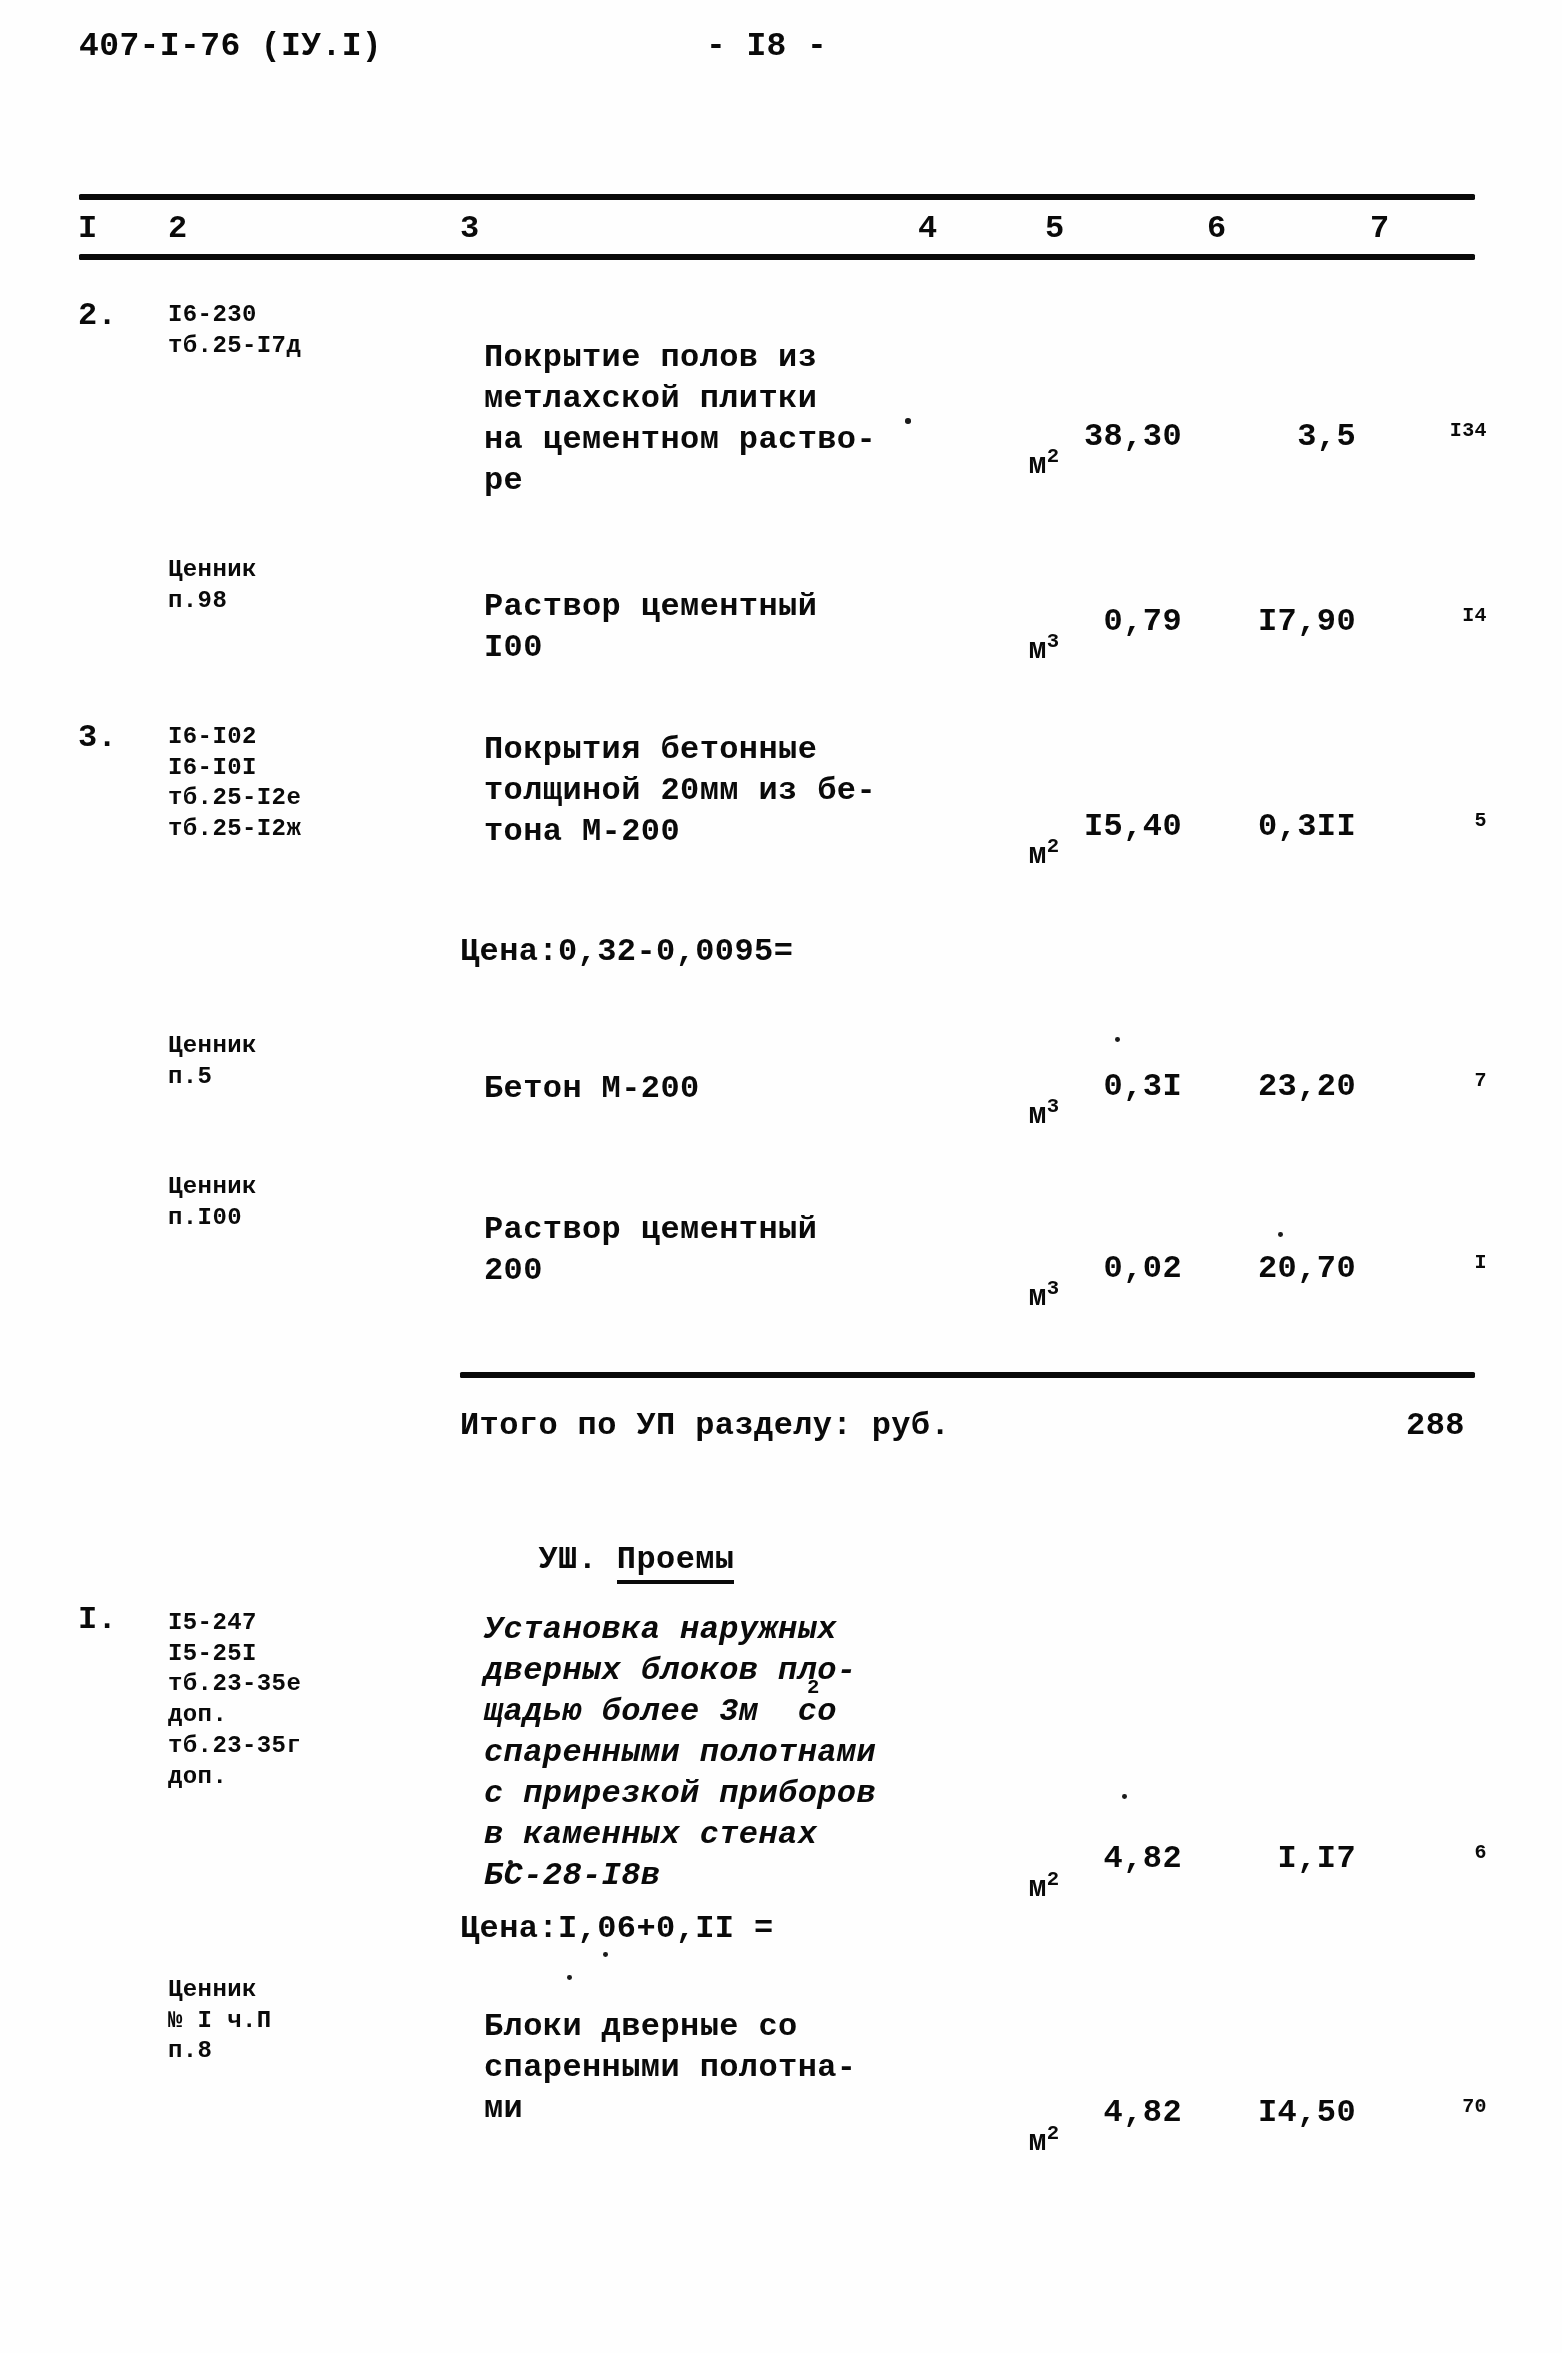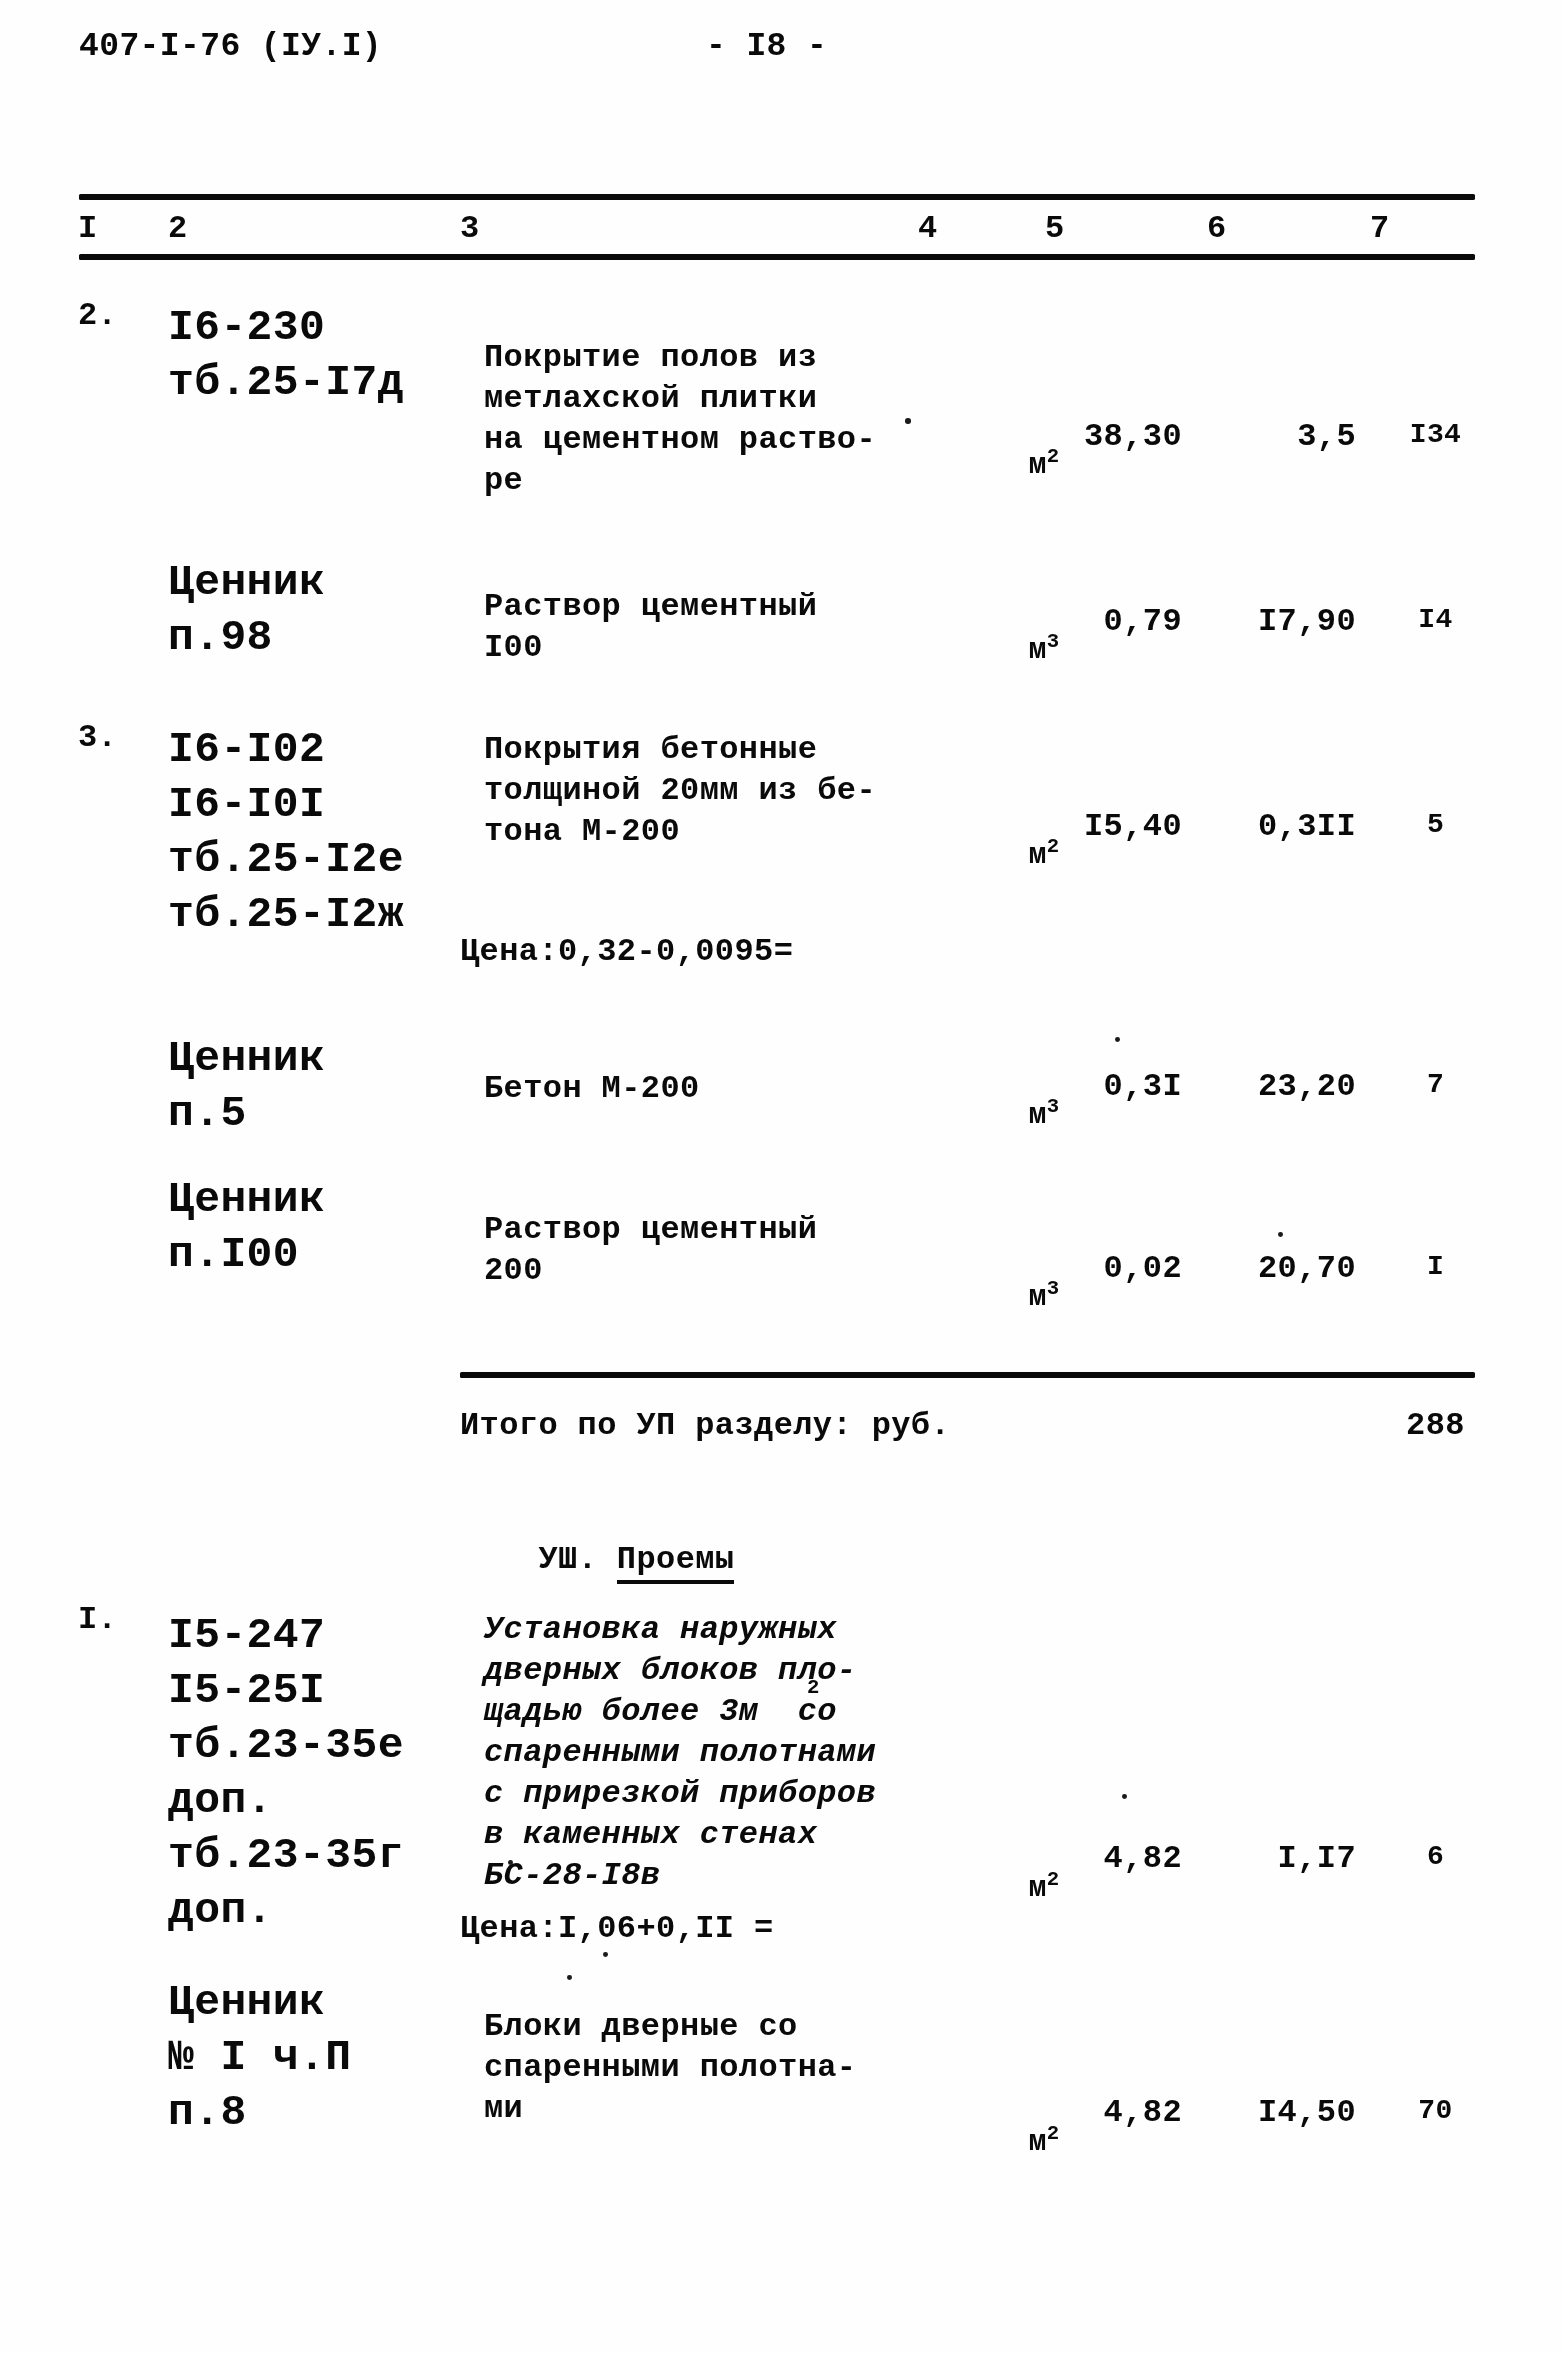--- a/index.html
+++ b/index.html
@@ -76,26 +76,26 @@
     font-size: 32px;
   }
 
   
   .row {
     position: absolute;
     left: 0;
     width: 1562px;
   }
   .c1 { position: absolute; left: 78px;  font-size: 32px; text-align: left; }
-  .c2 { position: absolute; left: 168px; font-size: 43px; text-align: left; }
+  .c2 { position: absolute; left: 168px; font-size: 24px; text-align: left; }
   .c3 { position: absolute; left: 460px; font-size: 32px; text-align: left; margin-left: 24px; }
   .c4 { position: absolute; left: 918px; font-size: 32px; }
   .c5 { position: absolute; left: 1031px; font-size: 32px; width: 151px; text-align: right; }
   .c6 { position: absolute; left: 1205px; font-size: 32px; width: 151px; text-align: right; }
-  .c7 { position: absolute; left: 1384px; font-size: 28px; width: 103px; text-align: center; }
+  .c7 { position: absolute; left: 1384px; font-size: 20px; width: 103px; text-align: right; }
 
   .lines { line-height: 1.28; }
 
   .unit { font-size: 30px; position: relative; }
   .unit sup {
     font-size: 20.6px;
     vertical-align: super;
     line-height: 0;
   }
 

